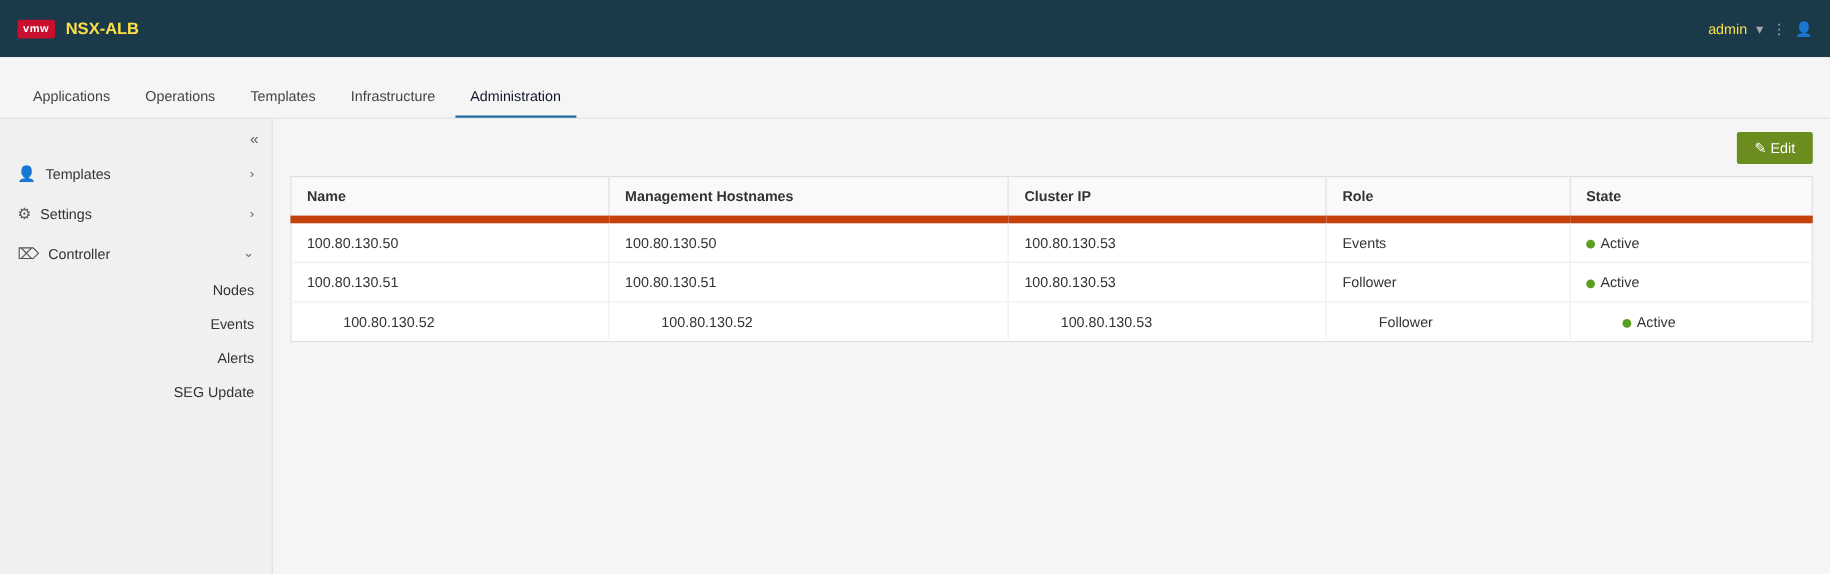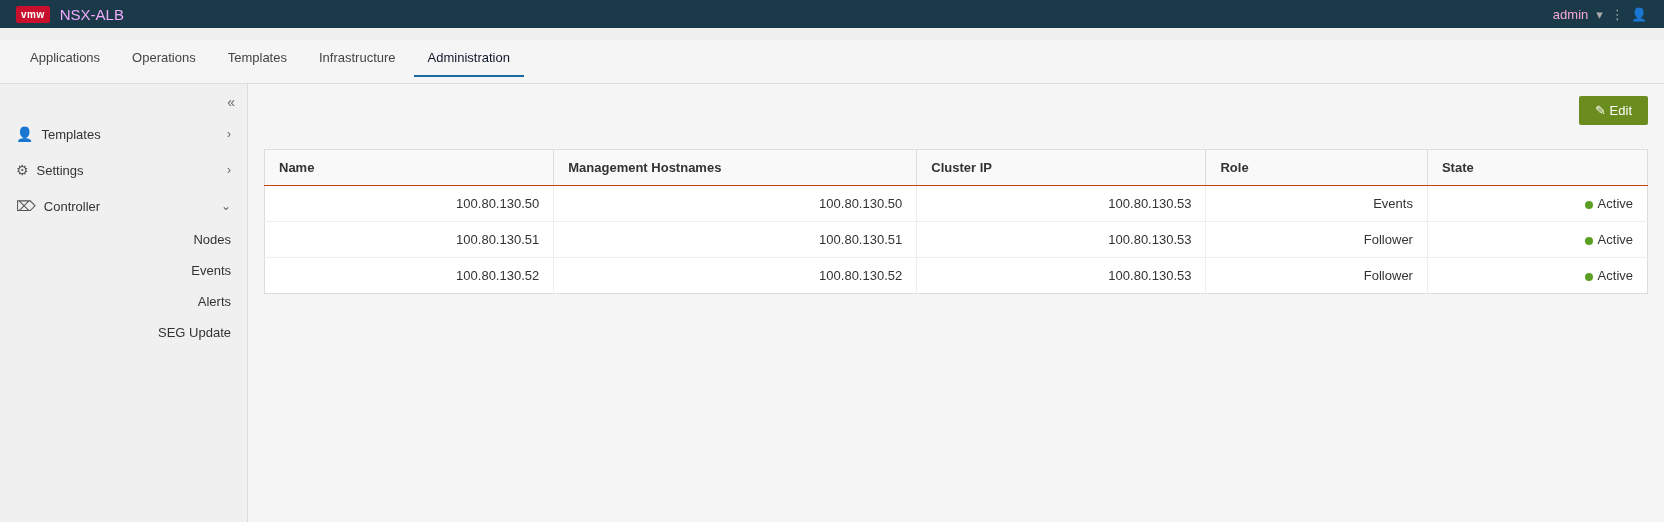--- a/index.html
+++ b/index.html
@@ -3,70 +3,69 @@
   <meta charset="utf-8">
   <style>
     * { box-sizing: border-box; margin: 0; padding: 0; }
     body { font-family: Arial, sans-serif; font-size: 13px; background: #f0f0f0; }
 
     
     .navbar {
       background: #1a3a4a;
       display: flex;
       align-items: center;
-      height: 28px;
+      height: 52px;
       padding: 0 16px;
       justify-content: space-between;
     }
     .navbar-left {
       display: flex;
       align-items: center;
       gap: 10px;
     }
     .vmw-logo {
       background: #c8102e;
       color: white;
       font-size: 10px;
       font-weight: bold;
       padding: 3px 5px;
       border-radius: 2px;
       letter-spacing: 0.5px;
     }
     .app-title {
-      color: #f0abfc;
+      color: #fde047;
       font-size: 15px;
-      font-weight: 400;
+      font-weight: 700;
     }
     .navbar-right {
       display: flex;
       align-items: center;
       gap: 8px;
       color: white;
     }
     .navbar-right .username {
       font-size: 13px;
-      color: #f9a8d4;
+      color: #fde047;
     }
     .navbar-right .chevron-icon,
     .navbar-right .more-icon,
     .navbar-right .user-icon {
       color: #aaa;
       font-size: 13px;
       cursor: pointer;
     }
 
     
     .tabbar {
       background: #f5f5f5;
       border-bottom: 1px solid #ddd;
       display: flex;
       padding: 0 16px;
-      height: 44px;
-      align-items: flex-start;
-      margin-top: 12px;
+      height: 56px;
+      align-items: flex-end;
     }
     .tab {
       padding: 10px 14px;
       font-size: 13px;
       color: #444;
       cursor: pointer;
       border-bottom: 2px solid transparent;
       margin-right: 4px;
     }
     .tab.active {
@@ -130,21 +129,21 @@
     
     .content {
       flex: 1;
       background: #f5f5f5;
       padding: 12px 16px;
       overflow: auto;
     }
     .content-header {
       display: flex;
       justify-content: flex-end;
-      margin-bottom: 24px;
+      margin-bottom: 11px;
     }
     .edit-btn {
       background: #6b8c1e;
       color: white;
       border: none;
       padding: 7px 16px;
       font-size: 13px;
       cursor: pointer;
       border-radius: 2px;
       display: flex;
@@ -159,33 +158,32 @@
       background: white;
       border: 1px solid #ddd;
     }
     .data-table th {
       background: #f9f9f9;
       padding: 10px 14px;
       text-align: left;
       font-weight: 600;
       font-size: 13px;
       color: #333;
-      border-bottom: 1px solid #c2410c;
+      border-bottom: 7px solid #c2410c;
       border-right: 1px solid #ddd;
     }
     .data-table th:last-child {
       border-right: none;
     }
     .data-table td {
       padding: 10px 14px;
       font-size: 13px;
       color: #333;
       border-bottom: 1px solid #eee;
       border-right: 1px solid #eee;
-      text-align: right;
     }
     .data-table td:last-child {
       border-right: none;
     }
     .data-table tr:last-child td {
       border-bottom: none;
       padding-left: 47px;
     }
     .status-dot {
       display: inline-block;

